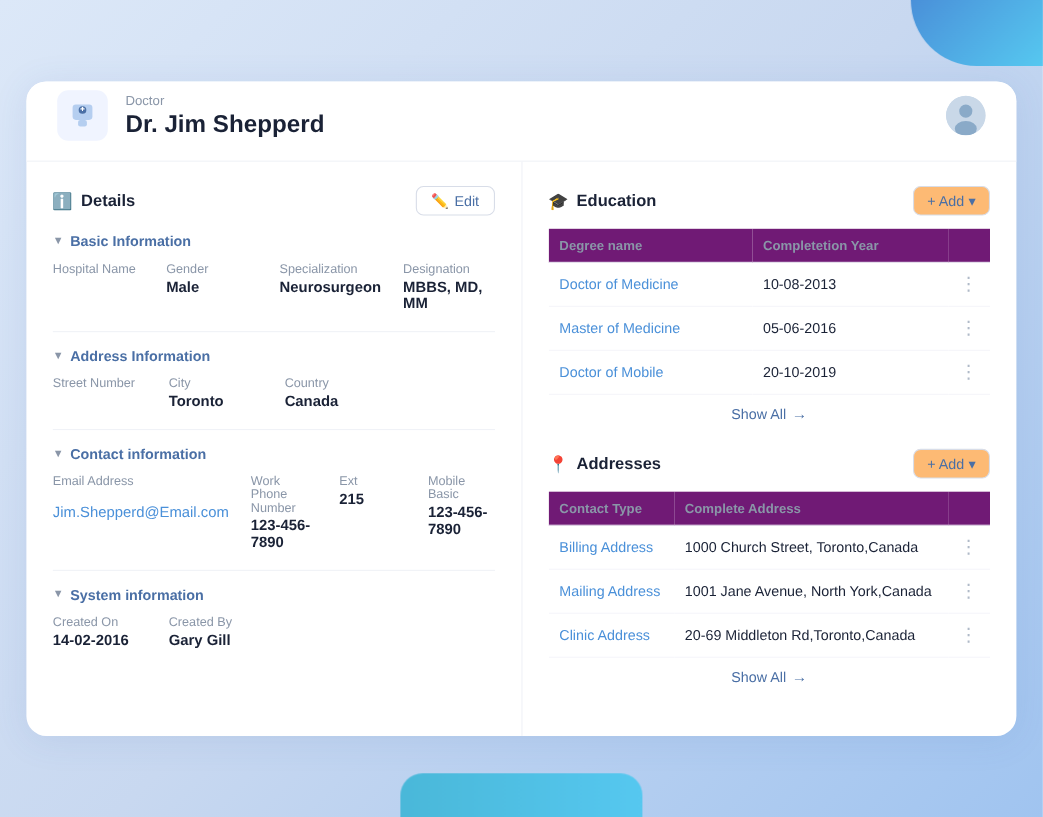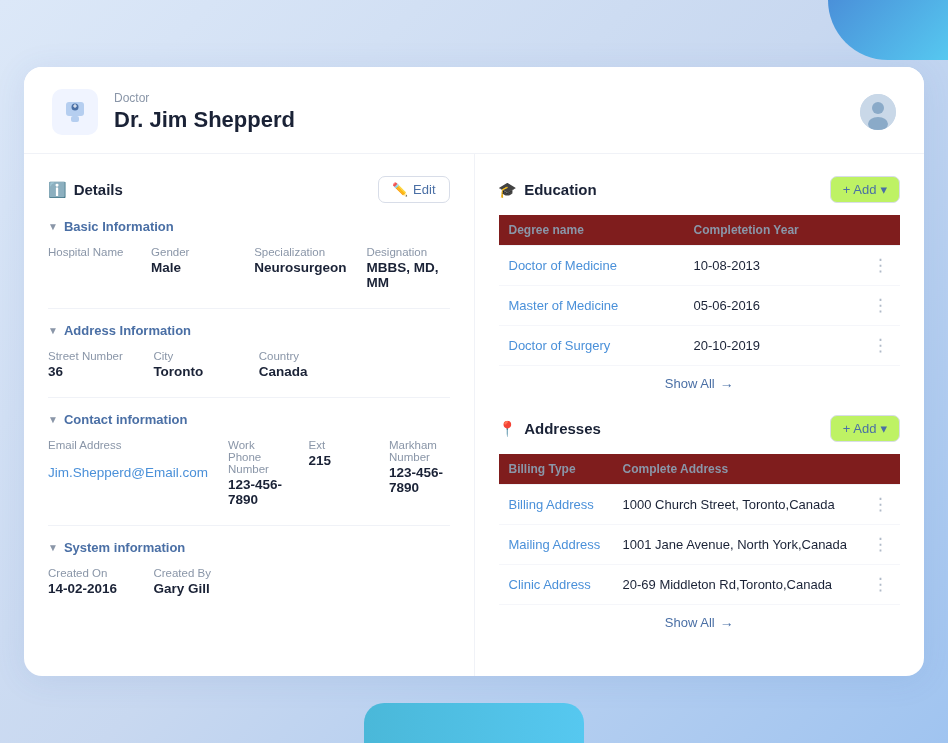--- a/index.html
+++ b/index.html
@@ -18,21 +18,21 @@
       border-radius: 18px;
       width: 900px;
       padding: 0;
       box-shadow: 0 4px 32px rgba(60,100,180,0.10);
       overflow: hidden;
     }
     
     .header {
       display: flex;
       align-items: center;
-      padding: 22px 28px 18px 28px;
+      padding: 8px 28px 18px 28px;
       border-bottom: 1px solid #f0f2f7;
       background: #fff;
       gap: 16px;
     }
     .header-icon {
       width: 46px; height: 46px;
       background: #f0f4ff;
       border-radius: 10px;
       display: flex; align-items: center; justify-content: center;
       font-size: 22px;
@@ -155,36 +155,36 @@
       display: flex;
       align-items: center;
       justify-content: space-between;
       margin-bottom: 12px;
     }
     .add-btn {
       display: flex;
       align-items: center;
       gap: 4px;
       border: 1px solid #d8dde8;
-      background: #bef264;
+      background: #fdba74;
       border-radius: 7px;
       padding: 5px 12px;
       font-size: 13px;
       color: #4a6fa5;
       cursor: pointer;
       font-weight: 500;
     }
     
     .data-table {
       width: 100%;
       border-collapse: collapse;
       font-size: 13px;
     }
     .data-table thead tr {
-      background: #7f1d1d;
+      background: #701a75;
     }
     .data-table th {
       text-align: left;
       padding: 8px 10px;
       font-size: 12px;
       color: #8a96a8;
       font-weight: 600;
       border-bottom: 1px solid #f0f2f7;
     }
     .data-table td {
@@ -310,21 +310,20 @@
 
       <hr class="divider">
 
       <div class="section-header">
         <span class="chevron">▼</span>
         <span>Address Information</span>
       </div>
       <div class="field-grid">
         <div>
           <div class="field-label">Street Number</div>
-          <div class="field-value">36</div>
         </div>
         <div>
           <div class="field-label">City</div>
           <div class="field-value">Toronto</div>
         </div>
         <div>
           <div class="field-label">Country</div>
           <div class="field-value">Canada</div>
         </div>
       </div>
@@ -342,21 +341,21 @@
         </div>
         <div>
           <div class="field-label">Work Phone Number</div>
           <div class="field-value">123-456-7890</div>
         </div>
         <div>
           <div class="field-label">Ext</div>
           <div class="field-value">215</div>
         </div>
         <div>
-          <div class="field-label">Markham Number</div>
+          <div class="field-label">Mobile Basic</div>
           <div class="field-value">123-456-7890</div>
         </div>
       </div>
 
       <hr class="divider">
 
       <div class="section-header">
         <span class="chevron">▼</span>
         <span>System information</span>
       </div>
@@ -407,21 +406,21 @@
     <td>
       <a href="#" style="color:#4a90d9;">Master of Medicine</a>
     </td>
     <td>05-06-2016</td>
     <td>
       <span class="menu-dots">⋮</span>
     </td>
   </tr>
               <tr>
     <td>
-      <a href="#" style="color:#4a90d9;">Doctor of Surgery</a>
+      <a href="#" style="color:#4a90d9;">Doctor of Mobile</a>
     </td>
     <td>20-10-2019</td>
     <td>
       <span class="menu-dots">⋮</span>
     </td>
   </tr>
             </tbody>
         </table>
         <div class="show-all-row">
           <span>Show All</span>
@@ -436,21 +435,21 @@
             <span>Addresses</span>
           </div>
           <button class="add-btn">
             <span>+ Add</span>
             <span>▾</span>
           </button>
         </div>
         <table class="data-table">
           <thead>
             <tr>
-              <th>Billing Type</th>
+              <th>Contact Type</th>
               <th>Complete Address</th>
               <th></th>
             </tr>
           </thead>
           <tbody id="addresses-tbody">
           <tr>
     <td>
       <a href="#" style="color:#4a90d9;">Billing Address</a>
     </td>
     <td>1000 Church Street, Toronto,Canada</td>

